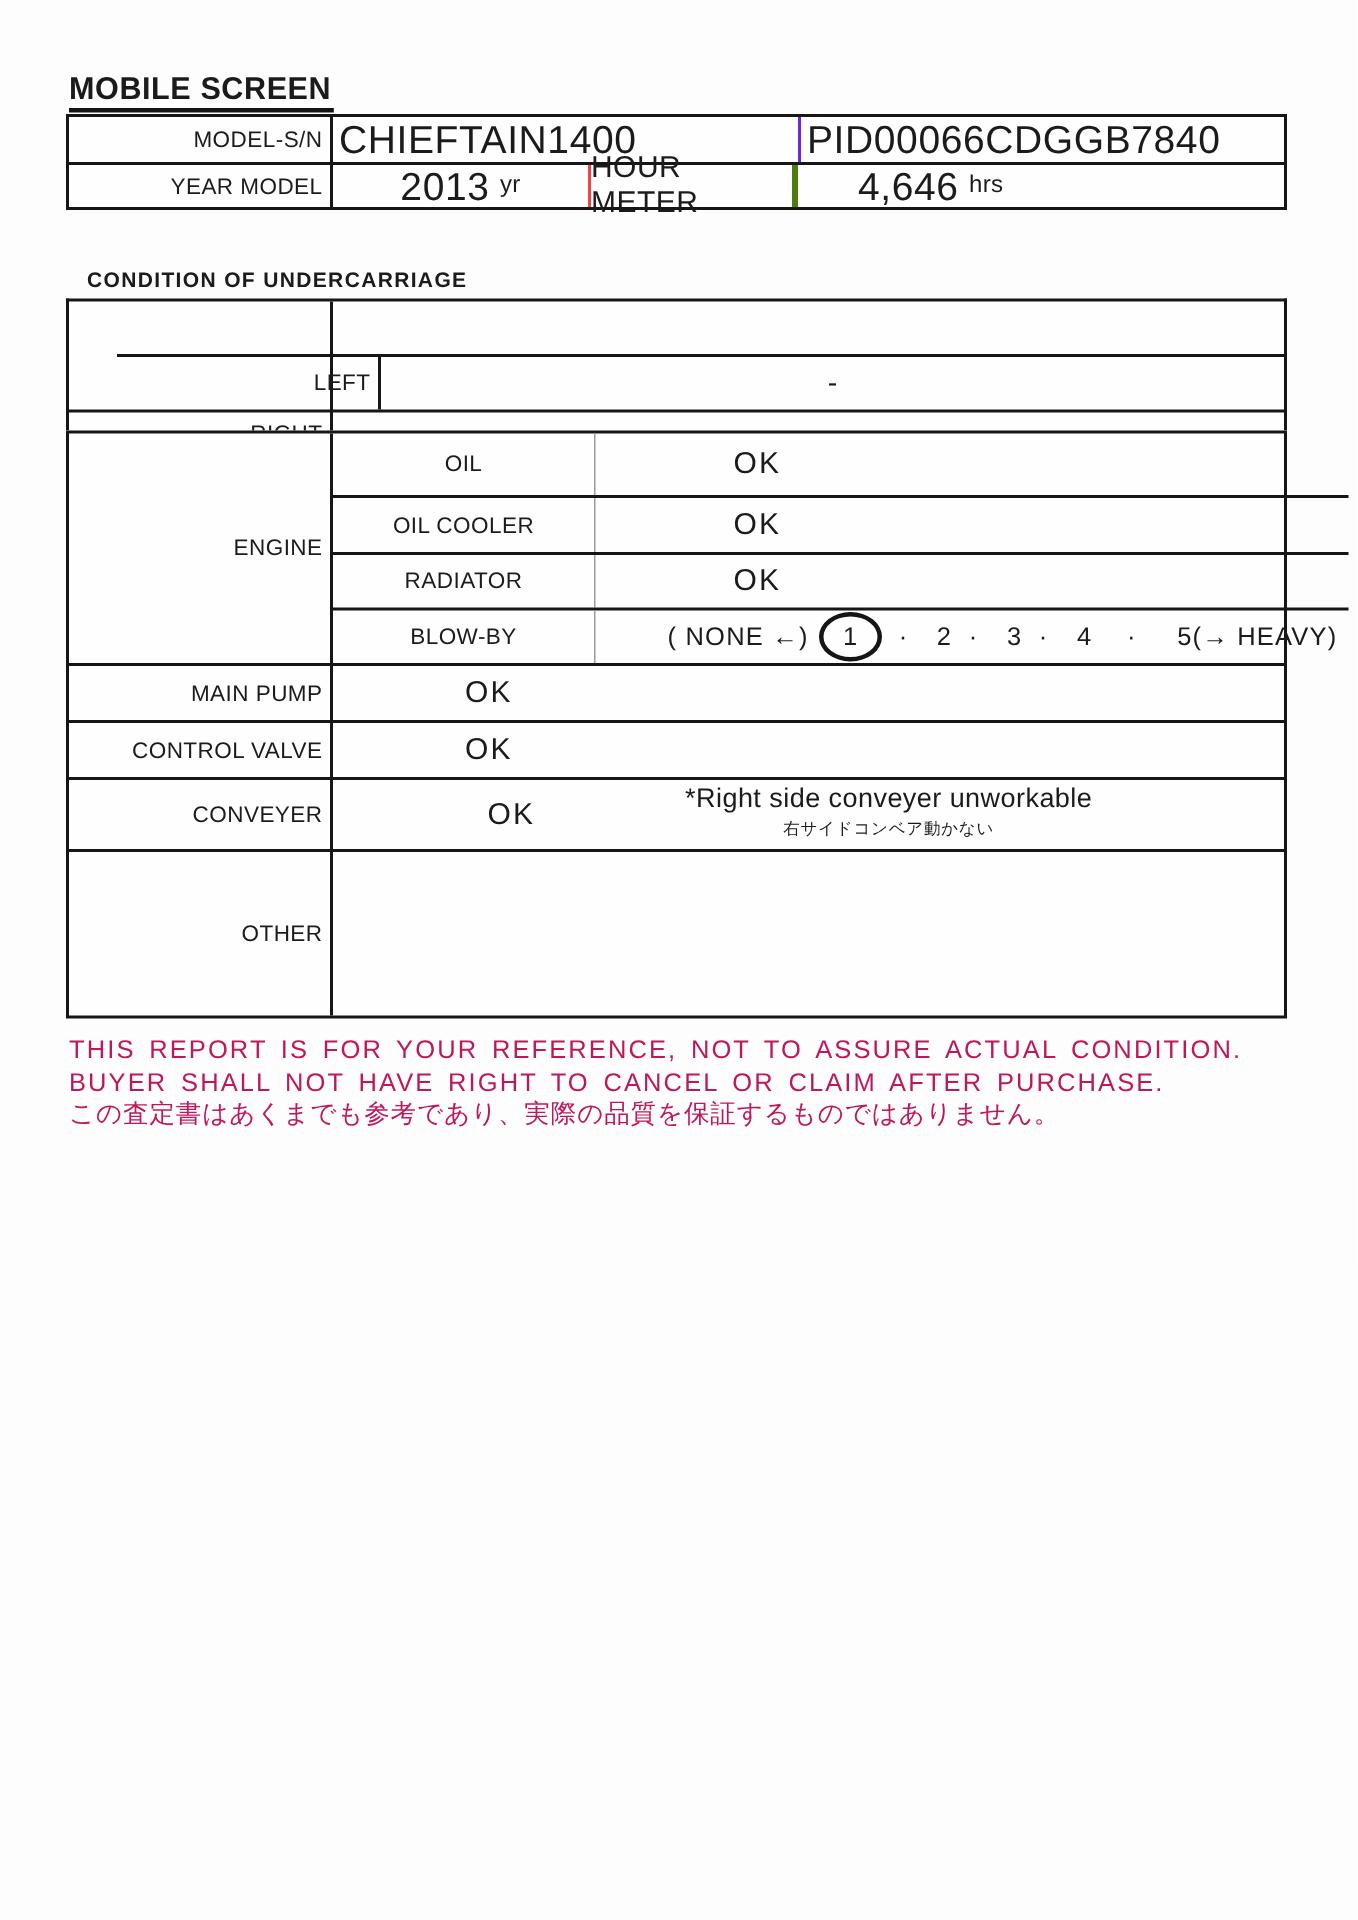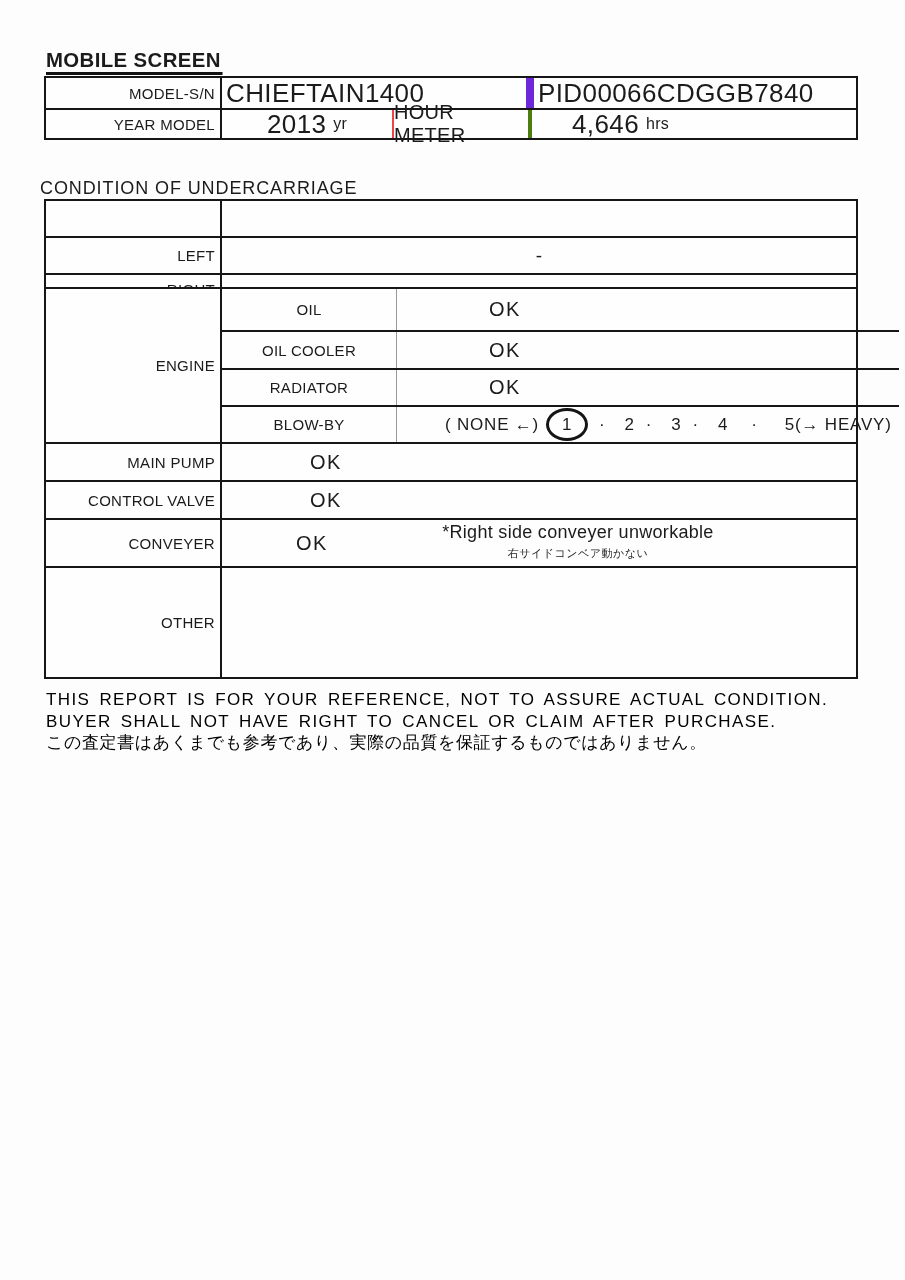--- a/index.html
+++ b/index.html
@@ -41,34 +41,34 @@
     padding-right:5px;
     border-right:2px solid #161616;
     font-size:15px;letter-spacing:0.3px;
   }
   .big-val{font-size:26px;letter-spacing:0.4px;}
   .unit{font-size:16px;margin-left:7px;letter-spacing:0.2px;}
   .ok-val{font-size:20px;letter-spacing:1.5px;}
   
   #info-table{top:76px;}
   #info-table .row{height:30px;}
-  .model-cell{width:312px;flex:0 0 312px;border-right:8px solid #6d28d9;padding-left:4px;}
+  .model-cell{width:312px;flex:0 0 312px;border-right:2px solid #6d28d9;padding-left:4px;}
   .serial-cell{flex:1;padding-left:4px;}
   .year-cell{width:172px;flex:0 0 172px;border-right:2px solid #ef4444;justify-content:center;}
   .hour-label-cell{width:138px;flex:0 0 138px;border-right:4px solid #4d7c0f;justify-content:flex-end;padding-right:5px;font-size:20px;letter-spacing:0.3px;}
   .hours-cell{flex:1;padding-left:40px;}
   
   .section-label{
-    position:absolute;left:40px;top:178px;
-    font-size:18px;letter-spacing:0.9px;
+    position:absolute;left:58px;top:178px;
+    font-size:14px;letter-spacing:0.9px;font-weight:bold;
   }
   
   #under-table{top:199px;border-bottom:none;}
   #under-table .u-row{height:35px;flex-direction:column;}
-  #under-table .u-row2{height:37px;}
+  #under-table .u-row2{height:37px;margin-left:32px;}
   #under-table .strip{height:14px;}
   .dash-cell{flex:1;justify-content:center;font-size:19px;}
   
   #main-table{top:287px;}
   .engine-block{display:flex;height:153px;}
   .engine-label-cell{
     width:176px;flex:0 0 176px;
     display:flex;align-items:center;justify-content:flex-end;
     padding-right:5px;border-right:2px solid #161616;
     font-size:15px;letter-spacing:0.3px;box-sizing:border-box;
@@ -80,21 +80,21 @@
   .e-row.h3{height:37px;}
   .e-sub{
     width:175px;flex:0 0 175px;
     display:flex;align-items:center;justify-content:center;
     border-right:1px solid #9a9a9a;
     font-size:15px;letter-spacing:0.3px;box-sizing:border-box;
   }
   .e-val{flex:1;display:flex;align-items:center;padding-left:52px;box-sizing:border-box;}
   .plain-row{height:38px;}
   .plain-val{flex:1;padding-left:88px;}
-  .conveyer-row{height:48px;}
+  .conveyer-row{height:48px;gap:29px;}
   .conveyer-val{flex:1;display:flex;align-items:center;padding-left:74px;}
   .conveyer-note{flex:1;text-align:center;line-height:21px;padding-right:28px;}
   .note-en{font-size:18px;letter-spacing:0.3px;}
   .note-ja{font-size:11px;letter-spacing:0.5px;}
   .other-row{height:111px;}
   
   .blowby-cell{
     flex:1;display:flex;align-items:center;
     font-size:17px;letter-spacing:0.8px;
     padding:0 7px 0 8px;box-sizing:border-box;white-space:nowrap;
@@ -219,19 +219,19 @@
       </div>
     </div>
 
     <div class="row other-row bt">
       <div class="cell label-cell">OTHER</div>
       <div class="cell plain-val"></div>
     </div>
 
   </div>
 
-  <div class="disclaimer" style="color: #000000;">
+  <div class="disclaimer" style="color: #be185d;">
     <div class="d-en">THIS REPORT IS FOR YOUR REFERENCE, NOT TO ASSURE ACTUAL CONDITION.</div>
     <div class="d-en">BUYER SHALL NOT HAVE RIGHT TO CANCEL OR CLAIM AFTER PURCHASE.</div>
     <div class="d-ja">この査定書はあくまでも参考であり、実際の品質を保証するものではありません。</div>
   </div>
 
 </div>
 
 </body></html>

